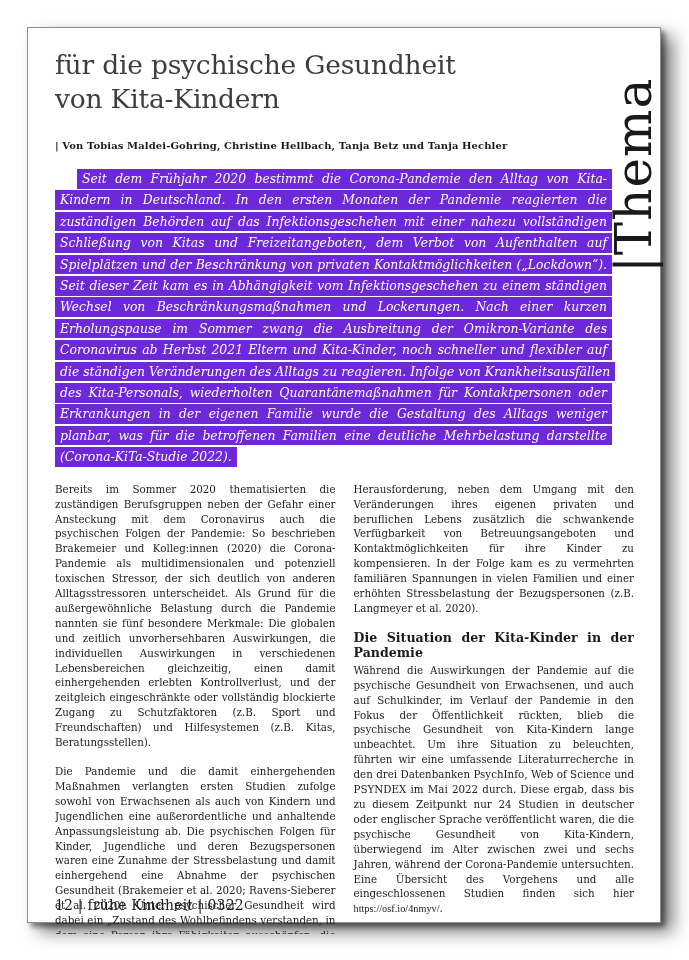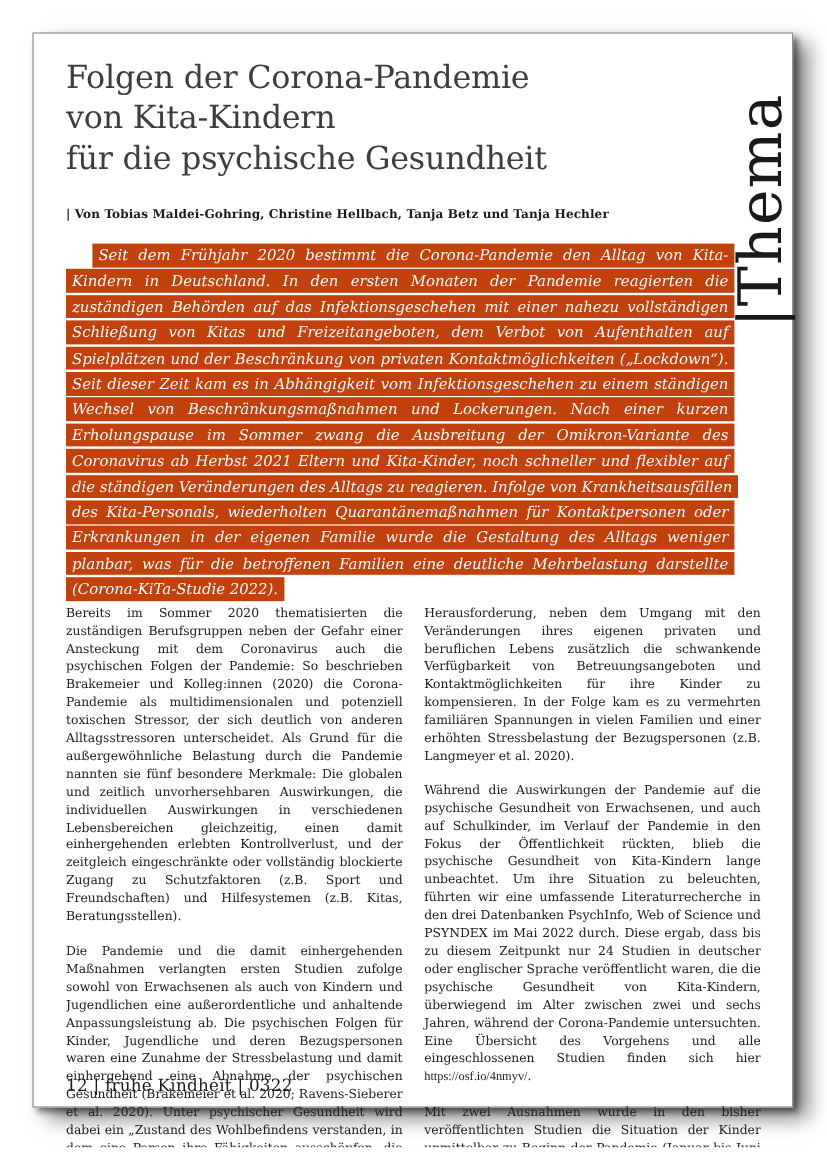--- a/index.html
+++ b/index.html
@@ -28,25 +28,25 @@
   .byline {
     margin-top: 24px; font-weight: bold; font-size: 10px; color: #1b1b19; letter-spacing: 0.1px;
   }
 
   .abstract {
     margin: 17px 0 0 0; width: 557px;
     font-style: italic; font-size: 12.4px; line-height: 21.4px;
     text-align: justify; text-indent: 22px; color: #ffffff;
   }
   .hl {
-    background: #c2410c; padding: 2px 5px 2.5px;
+    background: #6d28d9; padding: 2px 5px 2.5px;
     box-decoration-break: clone; -webkit-box-decoration-break: clone;
   }
 
-  .cols { display: flex; gap: 18px; margin-top: 2px; height: 452px; overflow: hidden; }
+  .cols { display: flex; gap: 18px; margin-top: 14px; height: 452px; overflow: hidden; }
   .col {
     width: 287px; font-size: 10.3px; line-height: 14.9px;
     text-align: justify; color: #232120; hyphens: auto; -webkit-hyphens: auto;
   }
   .col p { margin: 0 0 14px 0; }
   .col h2 { margin: 13px 0 3px 0; font-size: 12.6px; line-height: 15px; color: #1b1b19; font-weight: bold; }
   .osf-link { color: #232120; text-decoration: none; font-family: Liberation Serif, serif; }
 
   .footer {
     position: absolute; left: 27px; bottom: 9px;
@@ -54,37 +54,37 @@
   }
 </style>
 </head>
 <body>
 
 <div class="page">
   <div class="thema">|Thema</div>
 
   <div class="content">
     <h1>
-      <span>Folgen der Corona-Pandemie</span>
+      <span>für die psychische Gesundheit</span>
       <span>von Kita-Kindern</span>
-      <span>für die psychische Gesundheit</span>
     </h1>
 
     <div class="byline">| Von Tobias Maldei-Gohring, Christine Hellbach, Tanja Betz und Tanja Hechler</div>
 
     <p class="abstract"><span class="hl">Seit dem Frühjahr 2020 bestimmt die Corona-Pandemie den Alltag von Kita-Kindern in Deutschland. In den ersten Monaten der Pandemie reagierten die zuständigen Behörden auf das Infektionsgeschehen mit einer nahezu vollständigen Schließung von Kitas und Freizeitangeboten, dem Verbot von Aufenthalten auf Spielplätzen und der Beschränkung von privaten Kontaktmöglichkeiten („Lockdown“). Seit dieser Zeit kam es in Abhängigkeit vom Infektionsgeschehen zu einem ständigen Wechsel von Beschränkungsmaßnahmen und Lockerungen. Nach einer kurzen Erholungspause im Sommer zwang die Ausbreitung der Omikron-Variante des Coronavirus ab Herbst 2021 Eltern und Kita-Kinder, noch schneller und flexibler auf die ständigen Veränderungen des Alltags zu reagieren. Infolge von Krankheitsausfällen des Kita-Personals, wiederholten Quarantänemaßnahmen für Kontaktpersonen oder Erkrankungen in der eigenen Familie wurde die Gestaltung des Alltags weniger planbar, was für die betroffenen Familien eine deutliche Mehrbelastung darstellte (Corona-KiTa-Studie 2022).</span></p>
 
     <div class="cols">
       <div class="col">
         <p>Bereits im Sommer 2020 thematisierten die zuständigen Berufsgruppen neben der Gefahr einer Ansteckung mit dem Coronavirus auch die psychischen Folgen der Pandemie: So beschrieben Brakemeier und Kolleg:innen (2020) die Corona-Pandemie als multidimensionalen und potenziell toxischen Stressor, der sich deutlich von anderen Alltagsstressoren unterscheidet. Als Grund für die außergewöhnliche Belastung durch die Pandemie nannten sie fünf besondere Merkmale: Die globalen und zeitlich unvorhersehbaren Auswirkungen, die individuellen Auswirkungen in verschiedenen Lebensbereichen gleichzeitig, einen damit einhergehenden erlebten Kontrollverlust, und der zeitgleich eingeschränkte oder vollständig blockierte Zugang zu Schutzfaktoren (z.B. Sport und Freundschaften) und Hilfesystemen (z.B. Kitas, Beratungsstellen).</p>
         <p>Die Pandemie und die damit einhergehenden Maßnahmen verlangten ersten Studien zufolge sowohl von Erwachsenen als auch von Kindern und Jugendlichen eine außerordentliche und anhaltende Anpassungsleistung ab. Die psychischen Folgen für Kinder, Jugendliche und deren Bezugspersonen waren eine Zunahme der Stressbelastung und damit einhergehend eine Abnahme der psychischen Gesundheit (Brakemeier et al. 2020; Ravens-Sieberer et al. 2020). Unter psychischer Gesundheit wird dabei ein „Zustand des Wohlbefindens verstanden, in dem eine Person ihre Fähigkeiten ausschöpfen, die normalen Lebensbelastungen bewältigen, produktiv arbeiten und einen Beitrag für ihre Gemeinschaft leisten kann“ (WHO 2022).</p>
 
       </div>
       <div class="col">
         <p>Herausforderung, neben dem Umgang mit den Veränderungen ihres eigenen privaten und beruflichen Lebens zusätzlich die schwankende Verfügbarkeit von Betreuungsangeboten und Kontaktmöglichkeiten für ihre Kinder zu kompensieren. In der Folge kam es zu vermehrten familiären Spannungen in vielen Familien und einer erhöhten Stressbelastung der Bezugspersonen (z.B. Langmeyer et al. 2020).</p>
+        <h2>Die Situation der Kita-Kinder in der Pandemie</h2>
         <p><span>Während die Auswirkungen der Pandemie auf die psychische Gesundheit von Erwachsenen, und auch auf Schulkinder, im Verlauf der Pandemie in den Fokus der Öffentlichkeit rückten, blieb die psychische Gesundheit von Kita-Kindern lange unbeachtet. Um ihre Situation zu beleuchten, führten wir eine umfassende Literaturrecherche in den drei Datenbanken PsychInfo, Web of Science und PSYNDEX im Mai 2022 durch. Diese ergab, dass bis zu diesem Zeitpunkt nur 24 Studien in deutscher oder englischer Sprache veröffentlicht waren, die die psychische Gesundheit von Kita-Kindern, überwiegend im Alter zwischen zwei und sechs Jahren, während der Corona-Pandemie untersuchten. Eine Übersicht des Vorgehens und alle eingeschlossenen Studien finden sich hier </span><a class="osf-link" href="#">https://osf.io/4nmyv/</a><span>.</span></p>
         <p>Mit zwei Ausnahmen wurde in den bisher veröffentlichten Studien die Situation der Kinder unmittelbar zu Beginn der Pandemie (Januar bis Juni 2020) untersucht. Die Befundlage spiegelt somit die kurzfristigen Auswirkungen der Corona-Pandemie während oder unmittelbar nach einem erfolgten Lockdown auf die psychische Gesundheit der Kinder wider. Als Maß für die psychische Gesundheit wurden in der Mehrheit der</p>
       </div>
     </div>
 
     <div class="footer">12 | frühe Kindheit | 0322</div>
   </div>
 </div>
 
 </body></html>

